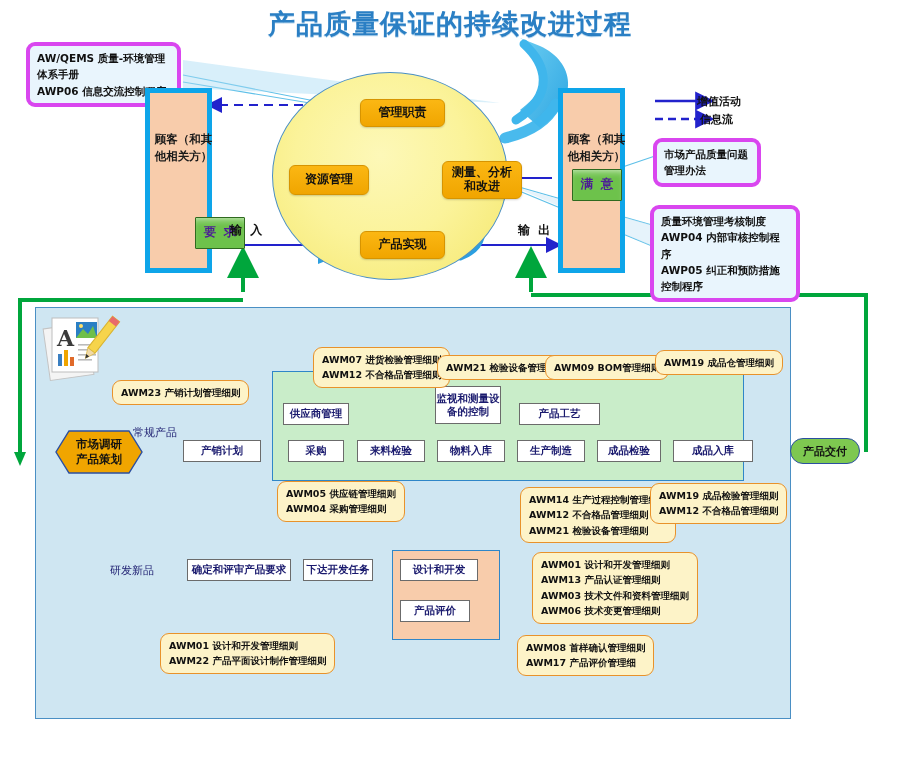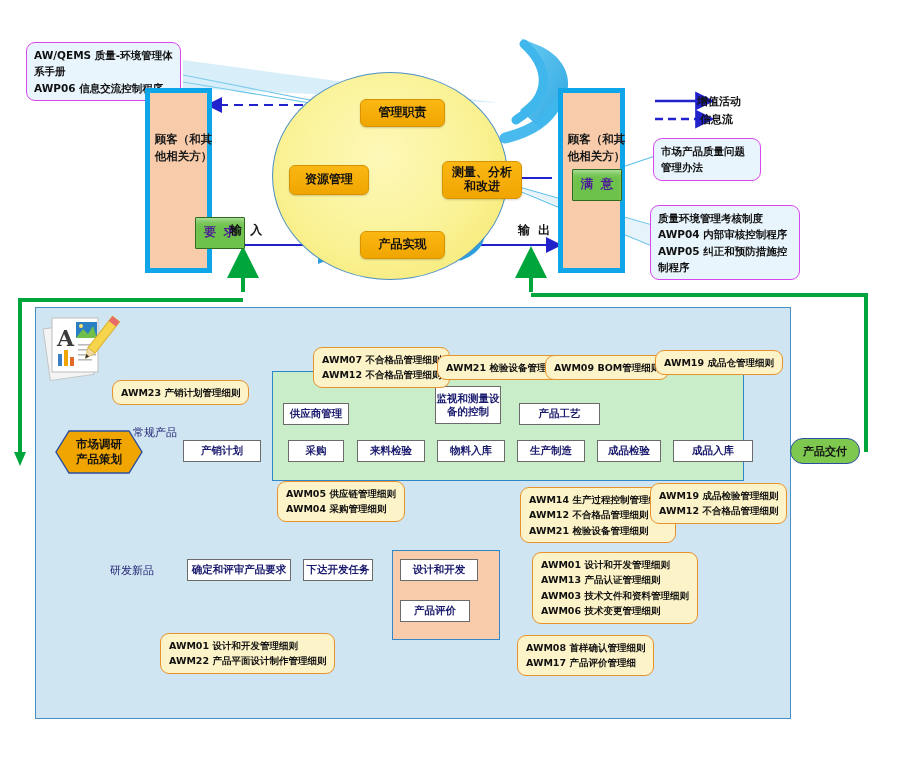--- a/index.html
+++ b/index.html
@@ -58,21 +58,21 @@
     color:#101010;font-size:12px;font-weight:bold;
     box-shadow:0 1px 2px rgba(0,0,0,.18);
     margin-left:12px;
   }
 
   
   .legend-text{font-size:11px;font-weight:bold;color:#111;}
 
   
   .bcall{
-    background:#e9f5fd;border:1px solid #d946ef;border-radius:9px;
+    background:#e9f5fd;border:4px solid #d946ef;border-radius:9px;
     font-size:10.5px;font-weight:bold;color:#111;line-height:1.55;
     padding:4px 7px;
   }
 
   
   .ycall{
     background:#fdf3c8;border:1.4px solid #e8922b;border-radius:9px;
     font-size:9.5px;font-weight:bold;color:#111;line-height:1.62;
     padding:4px 8px;white-space:nowrap;
   }
@@ -101,20 +101,21 @@
   .branch-label{font-size:11px;font-weight:normal;color:#1a1a6e;}
   .flowlabel{font-size:12px;font-weight:bold;color:#111;letter-spacing:2px;}
 
   svg{position:absolute;left:0;top:0;overflow:visible;}
 </style>
 </head>
 <body>
 
 <div id="stage">
 
+  <div class="abs" id="title">产品质量保证的持续改进过程</div>
 
   <svg class="abs" width="900" height="760">
     <defs>
       <marker id="mblue" markerWidth="9" markerHeight="9" refX="7" refY="4" orient="auto">
         <path d="M0,0 L8,4 L0,8 z" fill="#2222cc"></path>
       </marker>
       <marker id="mblueL" markerWidth="9" markerHeight="9" refX="7" refY="4" orient="auto">
         <path d="M0,0 L8,4 L0,8 z" fill="#2222cc"></path>
       </marker>
       <marker id="mgreen" markerWidth="9" markerHeight="9" refX="7" refY="4" orient="auto">
@@ -349,21 +350,21 @@
   <div class="abs pbox" style="left:303px;top:559px;width:70px;height:22px;">下达开发任务</div>
   <div class="abs pbox" style="left:400px;top:559px;width:78px;height:22px;">设计和开发</div>
   <div class="abs pbox" style="left:400px;top:600px;width:70px;height:22px;">产品评价</div>
 
   <div class="abs ycall" style="left:112px;top:380px;">
     <div>AWM23  产销计划管理细则</div>
   </div>
 
 
   <div class="abs ycall" style="left:313px;top:347px;">
-    <div>AWM07  不合格品管理细则</div>
+    <div>AWM07  进货检验管理细则</div>
     <div>AWM12  不合格品管理细则</div>
   </div>
 
   <div class="abs ycall" style="left:437px;top:355px;">
     <div>AWM21  检验设备管理细则</div>
   </div>
 
   <div class="abs ycall" style="left:545px;top:355px;">
     <div>AWM09  BOM管理细则</div>
   </div>

